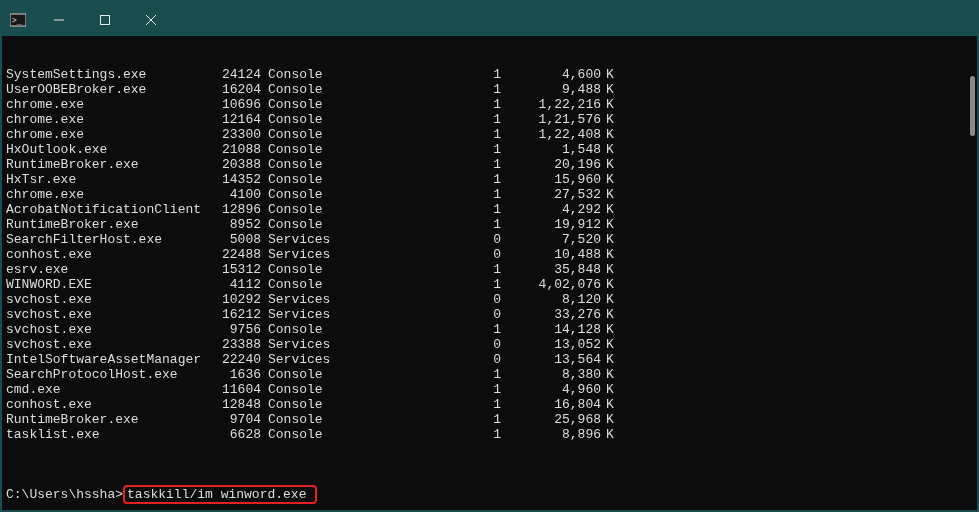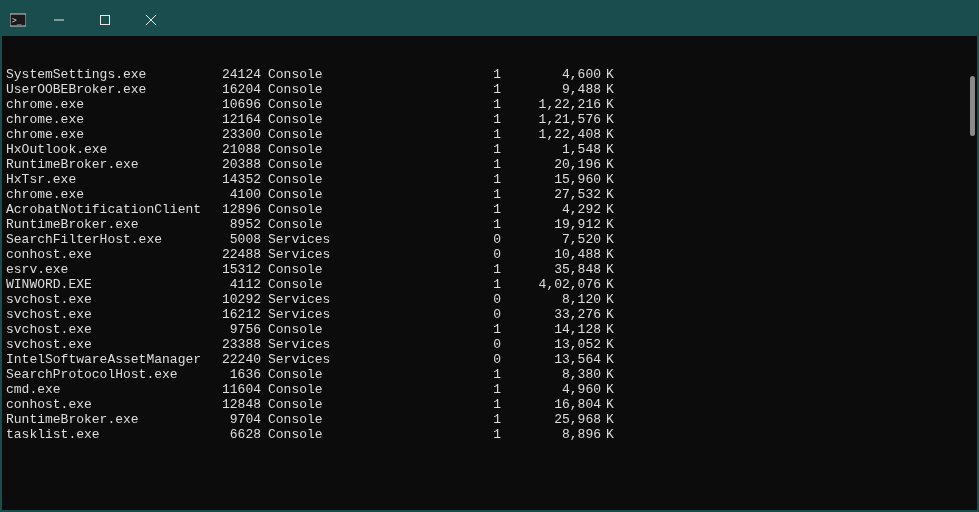--- a/index.html
+++ b/index.html
@@ -116,15 +116,16 @@
         <svg width="10" height="10" viewBox="0 0 10 10">
             <line x1="0" y1="0" x2="10" y2="10" stroke="#e8e8e8" stroke-width="1"></line>
             <line x1="10" y1="0" x2="0" y2="10" stroke="#e8e8e8" stroke-width="1"></line>
           </svg>
       </div>
     </div>
   </div>
 
   <div class="terminal">
     <div id="rows"><div class="row"><span class="col-name">SystemSettings.exe</span><span class="col-pid">24124</span><span class="col-sess">Console</span><span class="col-sid">1</span><span class="col-mem">4,600</span><span class="col-unit">K</span></div><div class="row"><span class="col-name">UserOOBEBroker.exe</span><span class="col-pid">16204</span><span class="col-sess">Console</span><span class="col-sid">1</span><span class="col-mem">9,488</span><span class="col-unit">K</span></div><div class="row"><span class="col-name">chrome.exe</span><span class="col-pid">10696</span><span class="col-sess">Console</span><span class="col-sid">1</span><span class="col-mem">1,22,216</span><span class="col-unit">K</span></div><div class="row"><span class="col-name">chrome.exe</span><span class="col-pid">12164</span><span class="col-sess">Console</span><span class="col-sid">1</span><span class="col-mem">1,21,576</span><span class="col-unit">K</span></div><div class="row"><span class="col-name">chrome.exe</span><span class="col-pid">23300</span><span class="col-sess">Console</span><span class="col-sid">1</span><span class="col-mem">1,22,408</span><span class="col-unit">K</span></div><div class="row"><span class="col-name">HxOutlook.exe</span><span class="col-pid">21088</span><span class="col-sess">Console</span><span class="col-sid">1</span><span class="col-mem">1,548</span><span class="col-unit">K</span></div><div class="row"><span class="col-name">RuntimeBroker.exe</span><span class="col-pid">20388</span><span class="col-sess">Console</span><span class="col-sid">1</span><span class="col-mem">20,196</span><span class="col-unit">K</span></div><div class="row"><span class="col-name">HxTsr.exe</span><span class="col-pid">14352</span><span class="col-sess">Console</span><span class="col-sid">1</span><span class="col-mem">15,960</span><span class="col-unit">K</span></div><div class="row"><span class="col-name">chrome.exe</span><span class="col-pid">4100</span><span class="col-sess">Console</span><span class="col-sid">1</span><span class="col-mem">27,532</span><span class="col-unit">K</span></div><div class="row"><span class="col-name">AcrobatNotificationClient</span><span class="col-pid">12896</span><span class="col-sess">Console</span><span class="col-sid">1</span><span class="col-mem">4,292</span><span class="col-unit">K</span></div><div class="row"><span class="col-name">RuntimeBroker.exe</span><span class="col-pid">8952</span><span class="col-sess">Console</span><span class="col-sid">1</span><span class="col-mem">19,912</span><span class="col-unit">K</span></div><div class="row"><span class="col-name">SearchFilterHost.exe</span><span class="col-pid">5008</span><span class="col-sess">Services</span><span class="col-sid">0</span><span class="col-mem">7,520</span><span class="col-unit">K</span></div><div class="row"><span class="col-name">conhost.exe</span><span class="col-pid">22488</span><span class="col-sess">Services</span><span class="col-sid">0</span><span class="col-mem">10,488</span><span class="col-unit">K</span></div><div class="row"><span class="col-name">esrv.exe</span><span class="col-pid">15312</span><span class="col-sess">Console</span><span class="col-sid">1</span><span class="col-mem">35,848</span><span class="col-unit">K</span></div><div class="row"><span class="col-name">WINWORD.EXE</span><span class="col-pid">4112</span><span class="col-sess">Console</span><span class="col-sid">1</span><span class="col-mem">4,02,076</span><span class="col-unit">K</span></div><div class="row"><span class="col-name">svchost.exe</span><span class="col-pid">10292</span><span class="col-sess">Services</span><span class="col-sid">0</span><span class="col-mem">8,120</span><span class="col-unit">K</span></div><div class="row"><span class="col-name">svchost.exe</span><span class="col-pid">16212</span><span class="col-sess">Services</span><span class="col-sid">0</span><span class="col-mem">33,276</span><span class="col-unit">K</span></div><div class="row"><span class="col-name">svchost.exe</span><span class="col-pid">9756</span><span class="col-sess">Console</span><span class="col-sid">1</span><span class="col-mem">14,128</span><span class="col-unit">K</span></div><div class="row"><span class="col-name">svchost.exe</span><span class="col-pid">23388</span><span class="col-sess">Services</span><span class="col-sid">0</span><span class="col-mem">13,052</span><span class="col-unit">K</span></div><div class="row"><span class="col-name">IntelSoftwareAssetManager</span><span class="col-pid">22240</span><span class="col-sess">Services</span><span class="col-sid">0</span><span class="col-mem">13,564</span><span class="col-unit">K</span></div><div class="row"><span class="col-name">SearchProtocolHost.exe</span><span class="col-pid">1636</span><span class="col-sess">Console</span><span class="col-sid">1</span><span class="col-mem">8,380</span><span class="col-unit">K</span></div><div class="row"><span class="col-name">cmd.exe</span><span class="col-pid">11604</span><span class="col-sess">Console</span><span class="col-sid">1</span><span class="col-mem">4,960</span><span class="col-unit">K</span></div><div class="row"><span class="col-name">conhost.exe</span><span class="col-pid">12848</span><span class="col-sess">Console</span><span class="col-sid">1</span><span class="col-mem">16,804</span><span class="col-unit">K</span></div><div class="row"><span class="col-name">RuntimeBroker.exe</span><span class="col-pid">9704</span><span class="col-sess">Console</span><span class="col-sid">1</span><span class="col-mem">25,968</span><span class="col-unit">K</span></div><div class="row"><span class="col-name">tasklist.exe</span><span class="col-pid">6628</span><span class="col-sess">Console</span><span class="col-sid">1</span><span class="col-mem">8,896</span><span class="col-unit">K</span></div></div>
+    <div class="row prompt-line"><span>C:\Users\hssha&gt;</span><span class="highlight"><span>taskkill/im winword.exe</span><span class="cursor"></span></span></div>
     <div class="scrollbar"></div>
   </div>
 </div>
 
 </body></html>

